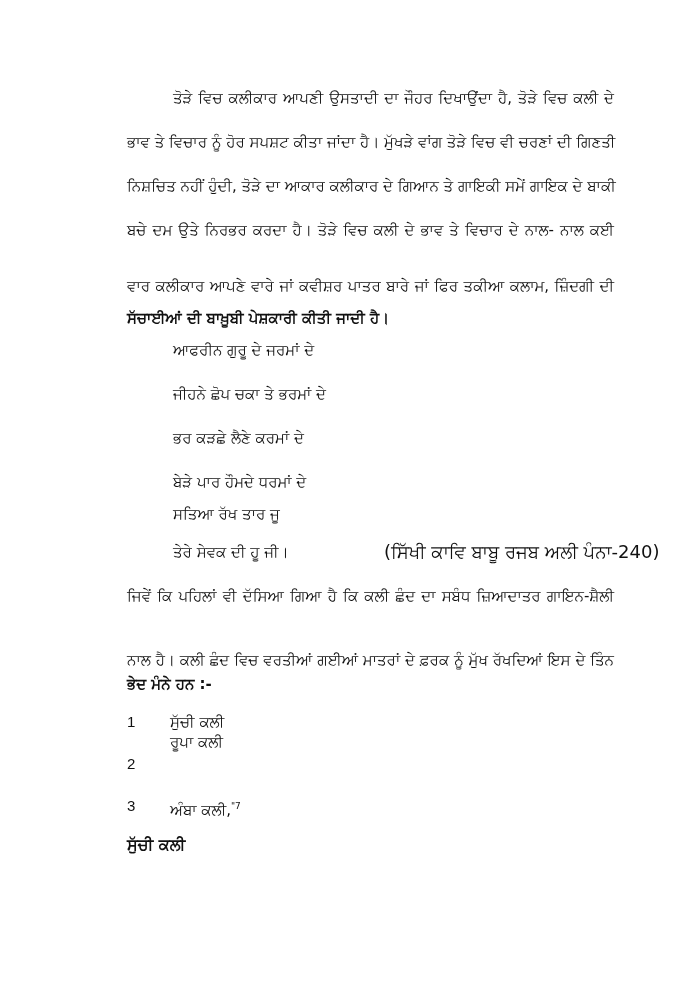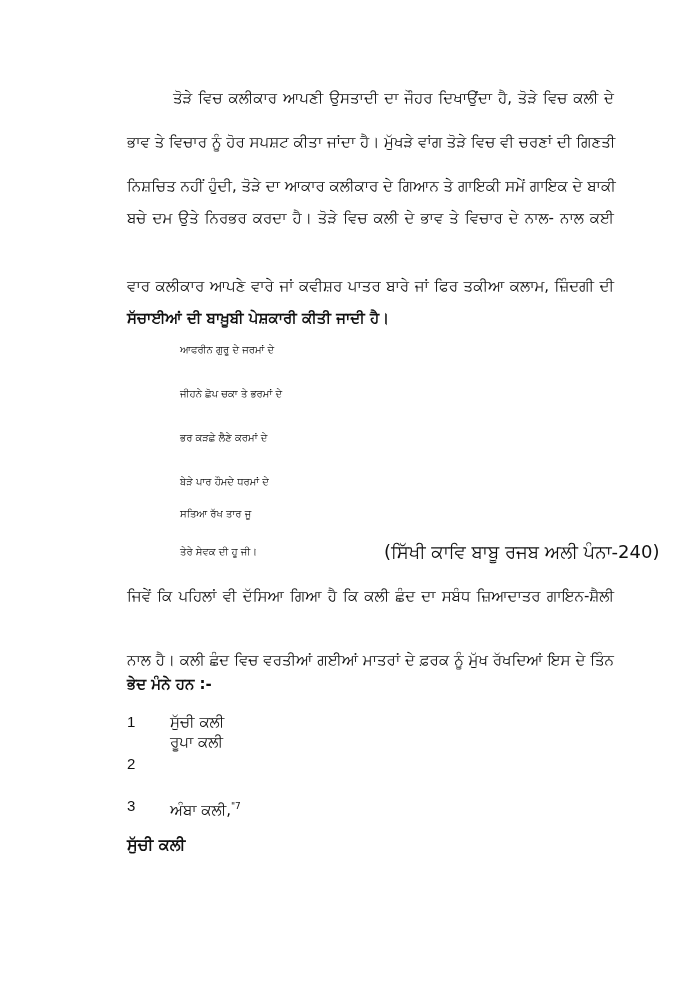--- a/index.html
+++ b/index.html
@@ -4,39 +4,39 @@
 <style>
   html, body { margin: 0; padding: 0; background: #ffffff; }
   body { width: 700px; height: 991px; position: relative; overflow: hidden;
          font-family: "DejaVu Sans", "Liberation Sans", sans-serif; color: #111; }
   .page { position: absolute; left: 0; top: 0; width: 700px; height: 991px; }
   .line { position: absolute; left: 127px; width: 487px; font-size: 15px;
           line-height: 20px; white-space: nowrap; text-align: justify;
           text-align-last: justify; }
   .line.first { left: 173px; width: 441px; }
   .line.last { text-align-last: left; font-weight: bold; }
-  .verse { position: absolute; left: 180px; font-size: 10px; line-height: 20px; white-space: nowrap; }
+  .verse { position: absolute; left: 173px; font-size: 15px; line-height: 20px; white-space: nowrap; }
   .citation { position: absolute; left: 384px; font-size: 18px; line-height: 20px; white-space: nowrap; }
   .num { position: absolute; left: 127px; font-size: 15px; line-height: 20px; font-family: "Liberation Sans", sans-serif; }
   .item { position: absolute; left: 170px; font-size: 15px; line-height: 20px; white-space: nowrap; }
   .item sup { font-size: 9px; vertical-align: 6px; }
   .heading { position: absolute; left: 127px; font-size: 16px; line-height: 20px; font-weight: bold; white-space: nowrap; }
   .pagenum { position: absolute; left: 0; width: 700px; text-align: center; font-size: 13px;
              font-family: "Liberation Sans", sans-serif; }
 </style>
 </head>
 <body>
 
 <div class="page">
 
   <div>
     <div class="line first" style="top:88px">ਤੋੜੇ ਵਿਚ ਕਲੀਕਾਰ ਆਪਣੀ ਉਸਤਾਦੀ ਦਾ ਜੌਹਰ ਦਿਖਾਉਂਦਾ ਹੈ, ਤੋੜੇ ਵਿਚ ਕਲੀ ਦੇ</div>
     <div class="line" style="top:132px">ਭਾਵ ਤੇ ਵਿਚਾਰ ਨੂੰ ਹੋਰ ਸਪਸ਼ਟ ਕੀਤਾ ਜਾਂਦਾ ਹੈ। ਮੁੱਖੜੇ ਵਾਂਗ ਤੋੜੇ ਵਿਚ ਵੀ ਚਰਣਾਂ ਦੀ ਗਿਣਤੀ</div>
     <div class="line" style="top:176px">ਨਿਸ਼ਚਿਤ ਨਹੀਂ ਹੁੰਦੀ, ਤੋੜੇ ਦਾ ਆਕਾਰ ਕਲੀਕਾਰ ਦੇ ਗਿਆਨ ਤੇ ਗਾਇਕੀ ਸਮੇਂ ਗਾਇਕ ਦੇ ਬਾਕੀ</div>
-    <div class="line" style="top:208px">ਬਚੇ ਦਮ ਉਤੇ ਨਿਰਭਰ ਕਰਦਾ ਹੈ। ਤੋੜੇ ਵਿਚ ਕਲੀ ਦੇ ਭਾਵ ਤੇ ਵਿਚਾਰ ਦੇ ਨਾਲ- ਨਾਲ ਕਈ</div>
+    <div class="line" style="top:220px">ਬਚੇ ਦਮ ਉਤੇ ਨਿਰਭਰ ਕਰਦਾ ਹੈ। ਤੋੜੇ ਵਿਚ ਕਲੀ ਦੇ ਭਾਵ ਤੇ ਵਿਚਾਰ ਦੇ ਨਾਲ- ਨਾਲ ਕਈ</div>
     <div class="line" style="top:276px">ਵਾਰ ਕਲੀਕਾਰ ਆਪਣੇ ਵਾਰੇ ਜਾਂ ਕਵੀਸ਼ਰ ਪਾਤਰ ਬਾਰੇ ਜਾਂ ਫਿਰ ਤਕੀਆ ਕਲਾਮ, ਜ਼ਿੰਦਗੀ ਦੀ</div>
     <div class="line last" style="top:308px">ਸੱਚਾਈਆਂ ਦੀ ਬਾਖ਼ੂਬੀ ਪੇਸ਼ਕਾਰੀ ਕੀਤੀ ਜਾਦੀ ਹੈ।</div>
   </div>
 
   <div>
     <div class="verse" style="top:340px">ਆਫਰੀਨ ਗੁਰੂ ਦੇ ਜਰਮਾਂ ਦੇ</div>
     <div class="verse" style="top:384px">ਜੀਹਨੇ ਛੋਪ ਚਕਾ ਤੇ ਭਰਮਾਂ ਦੇ</div>
     <div class="verse" style="top:428px">ਭਰ ਕੜਛੇ ਲੈਣੇ ਕਰਮਾਂ ਦੇ</div>
     <div class="verse" style="top:472px">ਬੇੜੇ ਪਾਰ ਹੌਮਦੇ ਧਰਮਾਂ ਦੇ</div>
     <div class="verse" style="top:504px">ਸਤਿਆ ਰੱਖ ਤਾਰ ਜੂ</div>

